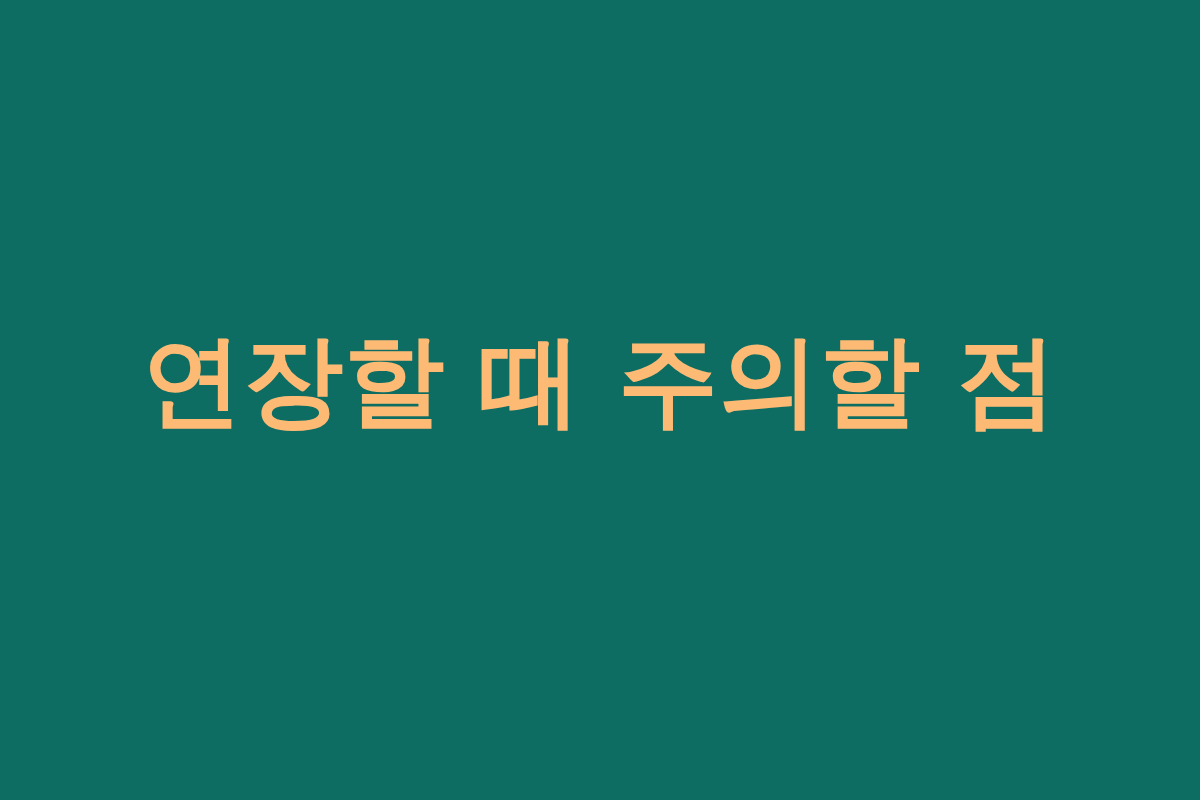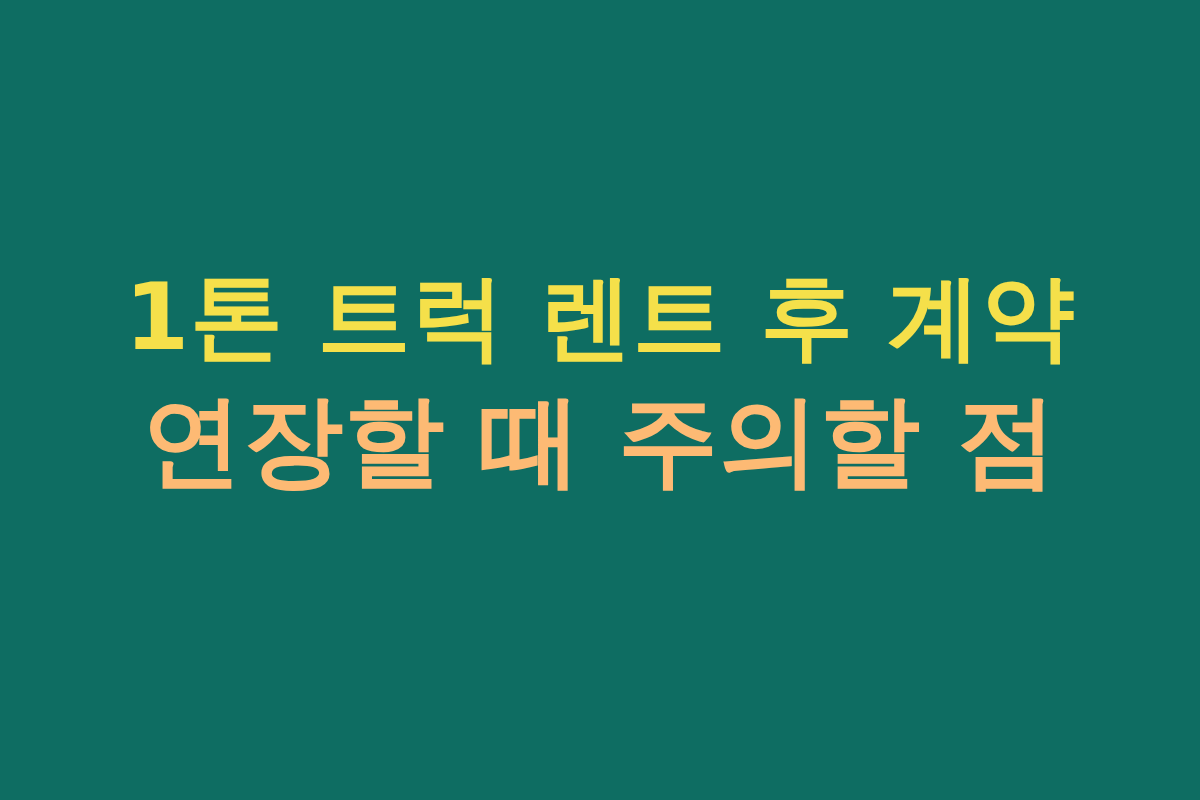--- a/index.html
+++ b/index.html
@@ -58,19 +58,18 @@
     font-size: 100px;
   }
 </style>
 </head>
 <body>
 
 <div id="thumbnail-card" style="background-color: rgb(14, 109, 98);">
 
   <div id="title-block">
 
-    <span class="title-line" id="title-line-1" style="color: rgb(245, 224, 74); font-size: 93px; line-height: 119px;">1톤 트럭 렌트 후 계약</span>
 
     <span class="title-line" id="title-line-2" style="color: #fdba74;">연장할 때 주의할 점</span>
 
   </div>
 
 </div>
 
 </body></html>

